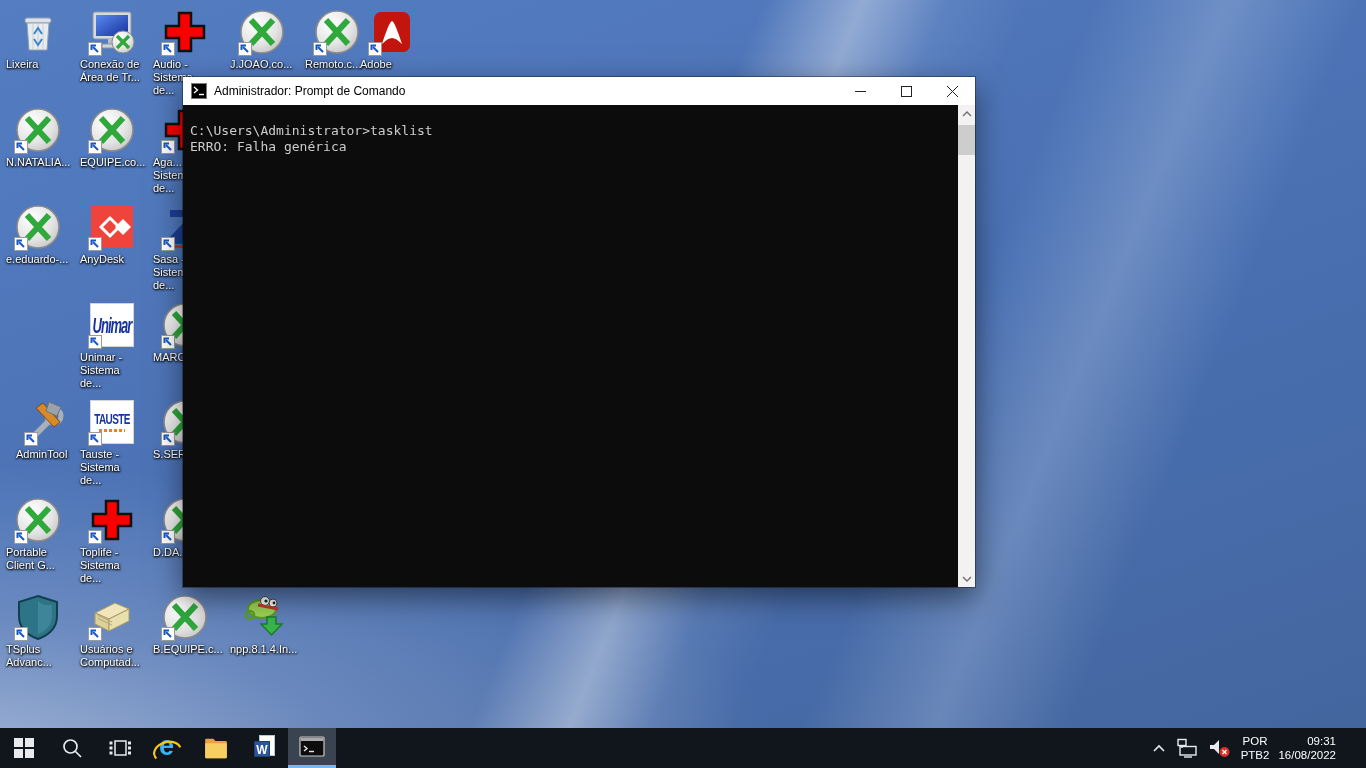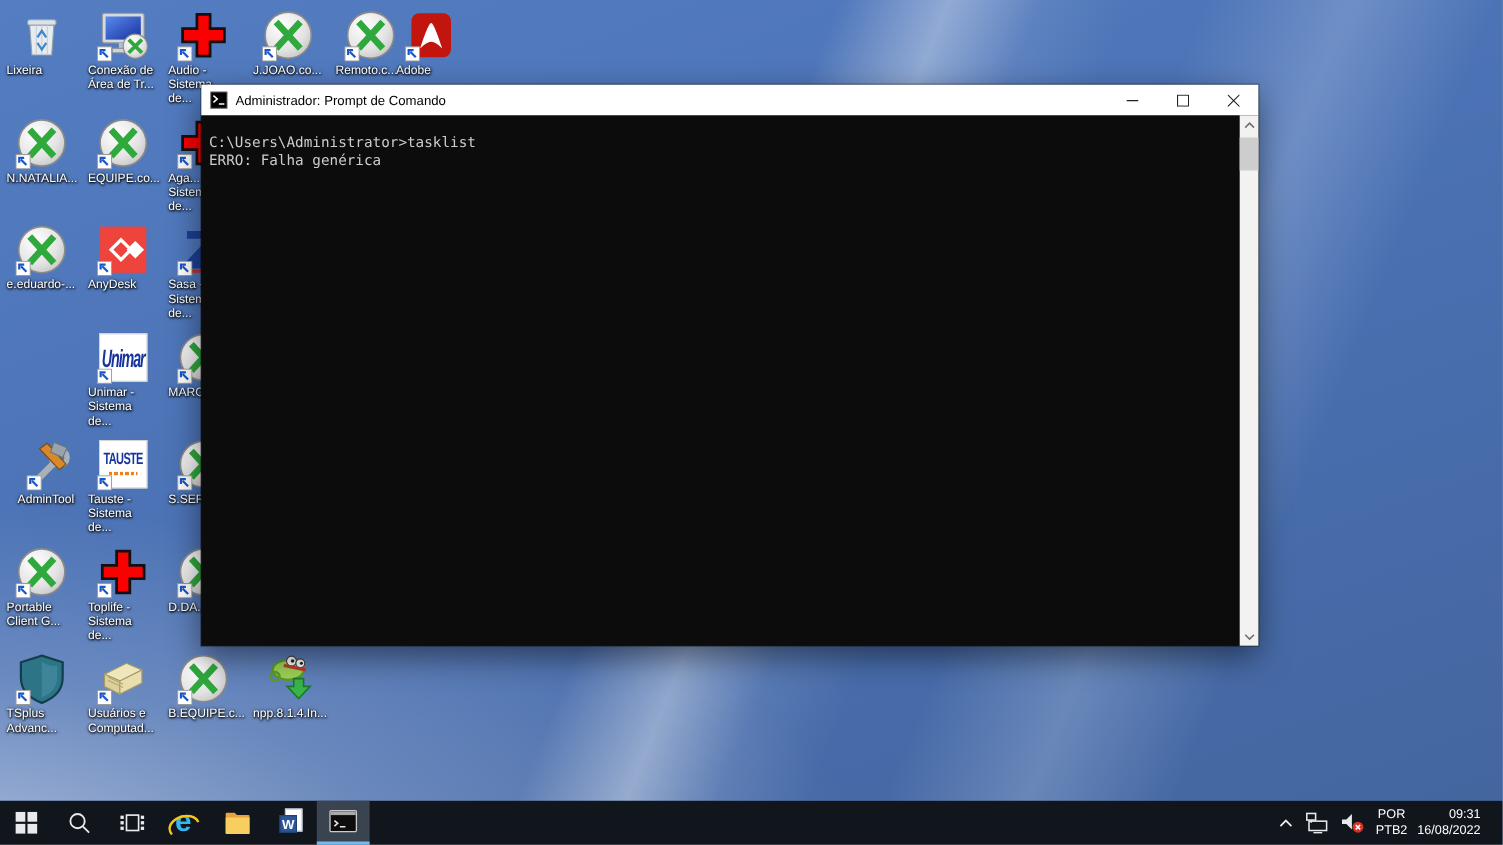--- a/index.html
+++ b/index.html
@@ -26,21 +26,21 @@
   }
   .link-arrow { position:absolute; left:0; bottom:0; width:14px; height:14px; }
   .logo-box { position:absolute; left:2px; top:2px; width:44px; height:44px; background:#fff; border:1px solid #d4d4d4;
     display:flex; align-items:center; justify-content:center; flex-direction:column; }
   .unimar-txt { color:#16349c; font-weight:bold; font-style:italic; font-size:13px; letter-spacing:-1px; transform:scaleY(1.75); }
   .tauste-txt { color:#1635a0; font-weight:bold; font-size:10px; letter-spacing:-0.6px; transform:scaleY(1.5); }
   .tauste-squiggle { display:block; width:26px; height:3px; margin-top:5px;
     background:repeating-linear-gradient(90deg,#f08018 0 3px, transparent 3px 5px); }
 
   
-  .cmdwin { position:absolute; left:183px; top:77px; width:961px; height:510px; z-index:50;
+  .cmdwin { position:absolute; left:183px; top:77px; width:792px; height:510px; z-index:50;
     box-shadow:0 10px 28px rgba(0,0,0,0.5); outline:1px solid rgba(0,0,0,0.35); background:#0c0c0c; }
   .titlebar { position:absolute; left:0; top:0; width:100%; height:28px; background:#ffffff;
     display:flex; align-items:center; }
   .titlebar .tbicon { width:16px; height:16px; margin-left:8px; flex:0 0 auto; }
   .titlebar .ttl { font-size:12px; color:#000; margin-left:7px; flex:1 1 auto; white-space:nowrap; overflow:hidden; }
   .wbtns { display:flex; height:100%; flex:0 0 auto; }
   .wbtn { width:46px; height:100%; display:flex; align-items:center; justify-content:center; }
   .wbtn svg { width:11px; height:11px; }
   .console { position:absolute; left:0; top:28px; right:17px; bottom:0; background:#0c0c0c; overflow:hidden;
     padding:18px 0 0 7px; font-family:"DejaVu Sans Mono","Liberation Mono",monospace;
@@ -51,21 +51,21 @@
   .sbtn { position:absolute; left:0; width:17px; height:17px; display:flex; align-items:center; justify-content:center; }
   .sbtn.up { top:0; } .sbtn.down { bottom:0; }
   .sthumb { position:absolute; left:0; top:20px; width:17px; height:30px; background:#cdcdcd; }
 
   
   .taskbar { position:absolute; left:0; top:728px; width:1366px; height:40px; background:#11161d;
     display:flex; align-items:stretch; z-index:100; }
   .tb-left { display:flex; align-items:stretch; }
   .tbtn { width:48px; display:flex; align-items:center; justify-content:center; position:relative; }
   .tbtn.active { background:#3a4450; border-bottom:3px solid #76b9ed; }
-  .tb-right { margin-left:auto; display:flex; align-items:center; gap:9px; padding-right:6px; color:#fff; }
+  .tb-right { margin-left:auto; display:flex; align-items:center; gap:9px; padding-right:16px; color:#fff; }
   .trayico { display:flex; align-items:center; justify-content:center; }
   .lang { font-size:11.5px; line-height:14px; text-align:center; }
   .clock { font-size:11.5px; line-height:14px; text-align:right; }
   .ie-wrap { position:relative; width:30px; height:30px; }
   .ie-glyph { position:absolute; left:6px; top:-2px; color:#35b6f2; font-size:27px; font-weight:bold; line-height:30px; }
   .ie-ring { position:absolute; left:0; top:4px; width:30px; height:30px; transform:rotate(-16deg); }
   .word-wrap { position:relative; width:26px; height:26px; }
   .word-glyph { position:absolute; left:3px; top:6px; width:16px; height:16px; background:#2b579a; color:#fff;
     font-weight:bold; font-size:12px; line-height:16px; text-align:center; border:1px solid #1e3f70; }
   .word-page { position:absolute; right:2px; top:0; width:16px; height:21px; background:#fff; border:1px solid #b9c4d2; }

